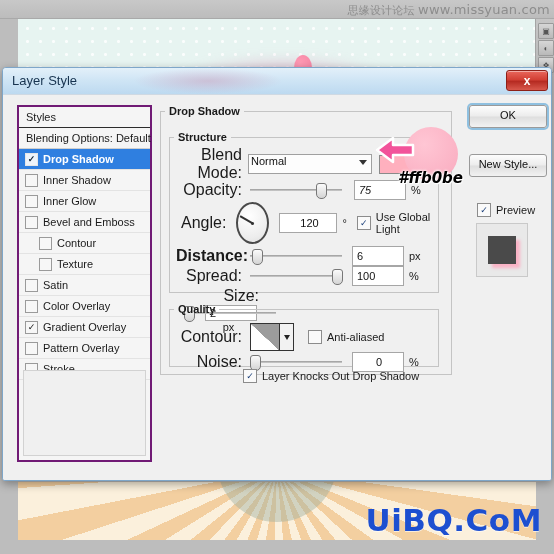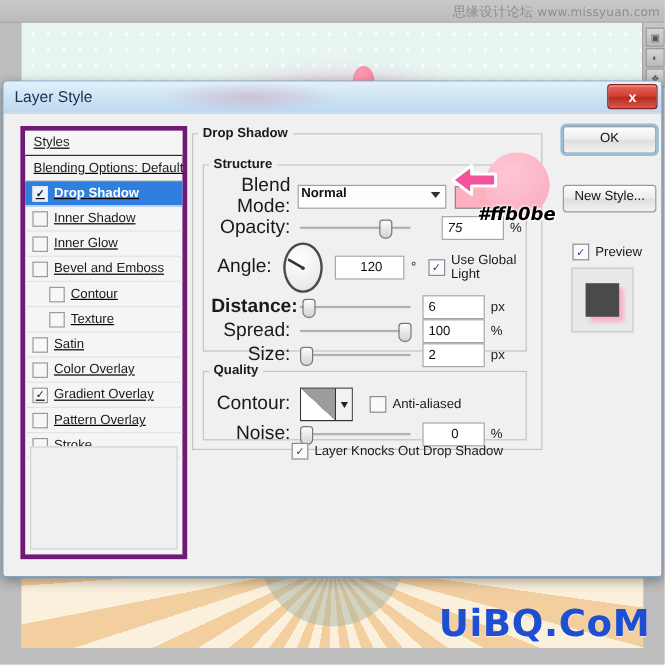--- a/index.html
+++ b/index.html
@@ -21,21 +21,21 @@
     background: linear-gradient(180deg,#c8c8c8,#bcbcbc);
     border-bottom: 1px solid #a9a9a9;
   }
   .watermark-top {
     position: absolute; right: 4px; top: 2px;
     font-size: 10px; color: #8d8d8d; letter-spacing: .2px;
     white-space: nowrap;
     font-family: "DejaVu Sans", sans-serif;
   }
   .watermark-top .cn { font-size: 11px; }
-  .watermark-top .url { font-size: 10px; }
+  .watermark-top .url { font-size: 13px; }
 
   .canvas-area {
     position: absolute; left: 18px; top: 19px; width: 518px; height: 56px;
     background: #e7f4f1;
     background-image:
       radial-gradient(circle, rgba(255,255,255,.85) 1.3px, transparent 1.6px);
     background-size: 13px 13px;
     background-position: 3px 3px;
     overflow: hidden;
   }
@@ -122,21 +122,21 @@
     display:flex; align-items:center; justify-content:center;
     color:#fff; font-size: 12px; font-weight: bold;
     box-shadow: inset 0 1px 0 rgba(255,255,255,.45);
     cursor: pointer;
   }
   .dlg-body { position: relative; height: 385px; background: #f0f0f0; padding: 0; }
 
   
   .styles-panel {
     position: absolute; left: 14px; top: 10px; width: 131px; height: 353px;
-    background: #f5f5f5; border: 4px solid #701a75; text-decoration: underline;
+    background: #f5f5f5; border: 2px solid #701a75;
   }
   .styles-head {
     height: 20px; line-height: 20px; padding-left: 7px;
     font-size: 11px; color: #1a1a1a;
     border-bottom: 1px solid #2c2c2c; background: #f5f5f5;
   }
   .styles-list { position:relative; }
   .st-row {
     height: 20px; line-height: 20px; display:flex; align-items:center;
     font-size: 11px; color: #1a1a1a; padding-left: 6px;
@@ -386,33 +386,33 @@
 
         <fieldset class="grp" id="grpDropShadow">
           <legend>Drop Shadow</legend>
 
           <fieldset class="grp" id="grpStructure">
             <legend>Structure</legend>
 
             <div class="field-row" style="left:6px; top:12px;">
               <span class="lbl" style="width:66px;">Blend Mode:</span>
               <span class="combo-wrap" style="margin-left:6px;">
-                <div class="combo" style="width:118px;font-weight:bold;">Normal</div>
+                <div class="combo" style="width:118px;">Normal</div>
                 <i class="combo-arrow"></i>
               </span>
               <span class="swatch" id="shadowSwatch" style="margin-left: 7px; background: rgb(255, 176, 190);"></span>
             </div>
 
             <div class="field-row" style="left:6px; top:38px;">
               <span class="lbl" style="width:66px;">Opacity:</span>
               <span class="slider" id="opacitySlider" style="width:92px; margin-left:8px;">
                 <i class="track"></i>
                 <i class="knob" style="left:66px;"></i>
               </span>
-              <input class="num" style="margin-left: 26px; font-style: italic;" value="75">
+              <input class="num" style="margin-left: 12px; font-style: italic;" value="75">
               <span class="unit">%</span>
             </div>
 
             <div class="field-row" style="left:6px; top:58px; height:44px;">
               <span class="lbl" style="width:66px;">Angle:</span>
               <span class="dial" style="margin-left:10px;">
                 <i class="needle" style="transform: rotate(210deg);"></i>
                 <i class="dot"></i>
               </span>
               <input class="num" style="margin-left: 10px; width: 50px; text-align: center;" value="120">
@@ -434,21 +434,21 @@
             <div class="field-row" style="left:6px; top:124px;">
               <span class="lbl" style="width:66px;">Spread:</span>
               <span class="slider" style="width:92px; margin-left:8px;">
                 <i class="track"></i>
                 <i class="knob" style="left:82px;"></i>
               </span>
               <input class="num" style="margin-left: 10px;" value="100">
               <span class="unit">%</span>
             </div>
 
-            <div class="field-row" style="left:6px; top:144px;">
+            <div class="field-row" style="left:6px; top:144px;flex-direction:column;">
               <span class="lbl" style="width:66px;">Size:</span>
               <span class="slider" style="width:92px; margin-left:8px;">
                 <i class="track"></i>
                 <i class="knob" style="left:0px;"></i>
               </span>
               <input class="num" style="margin-left: 10px;" value="2">
               <span class="unit">px</span>
             </div>
           </fieldset>
 

